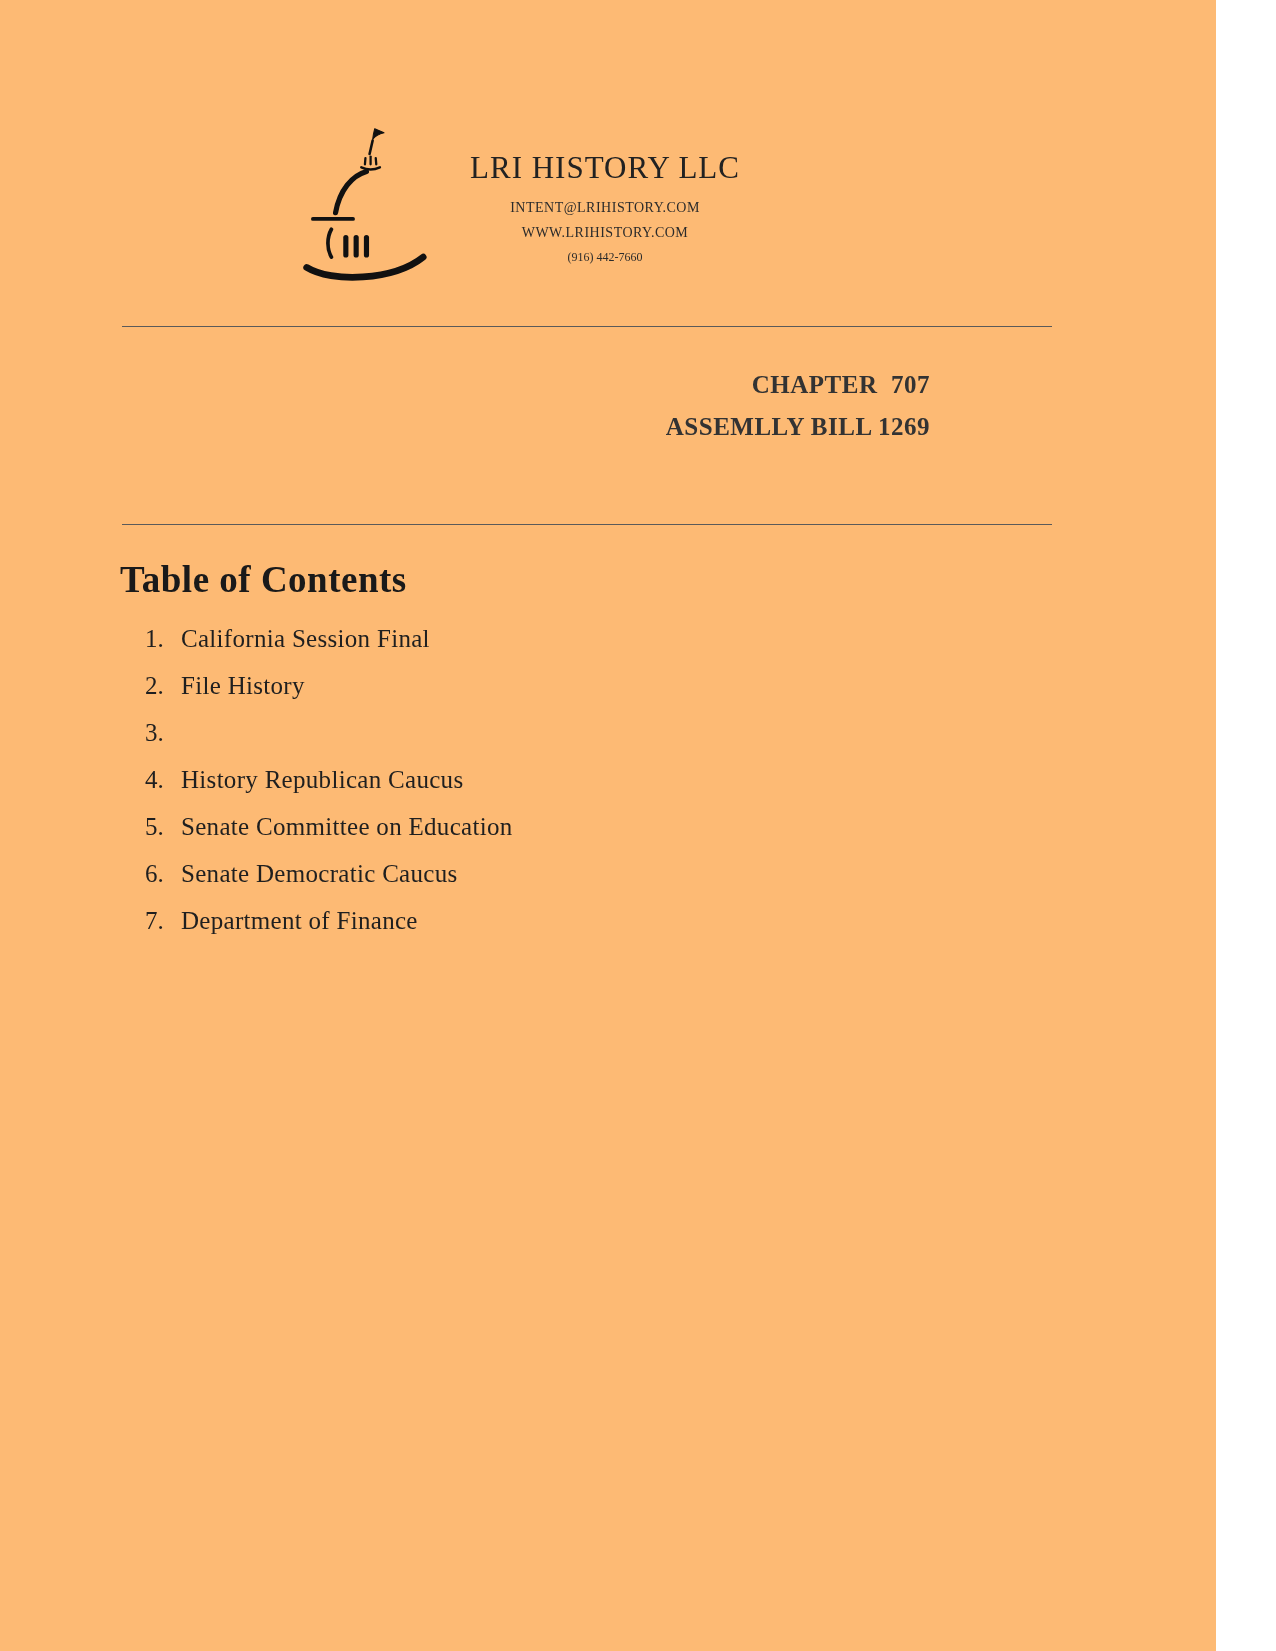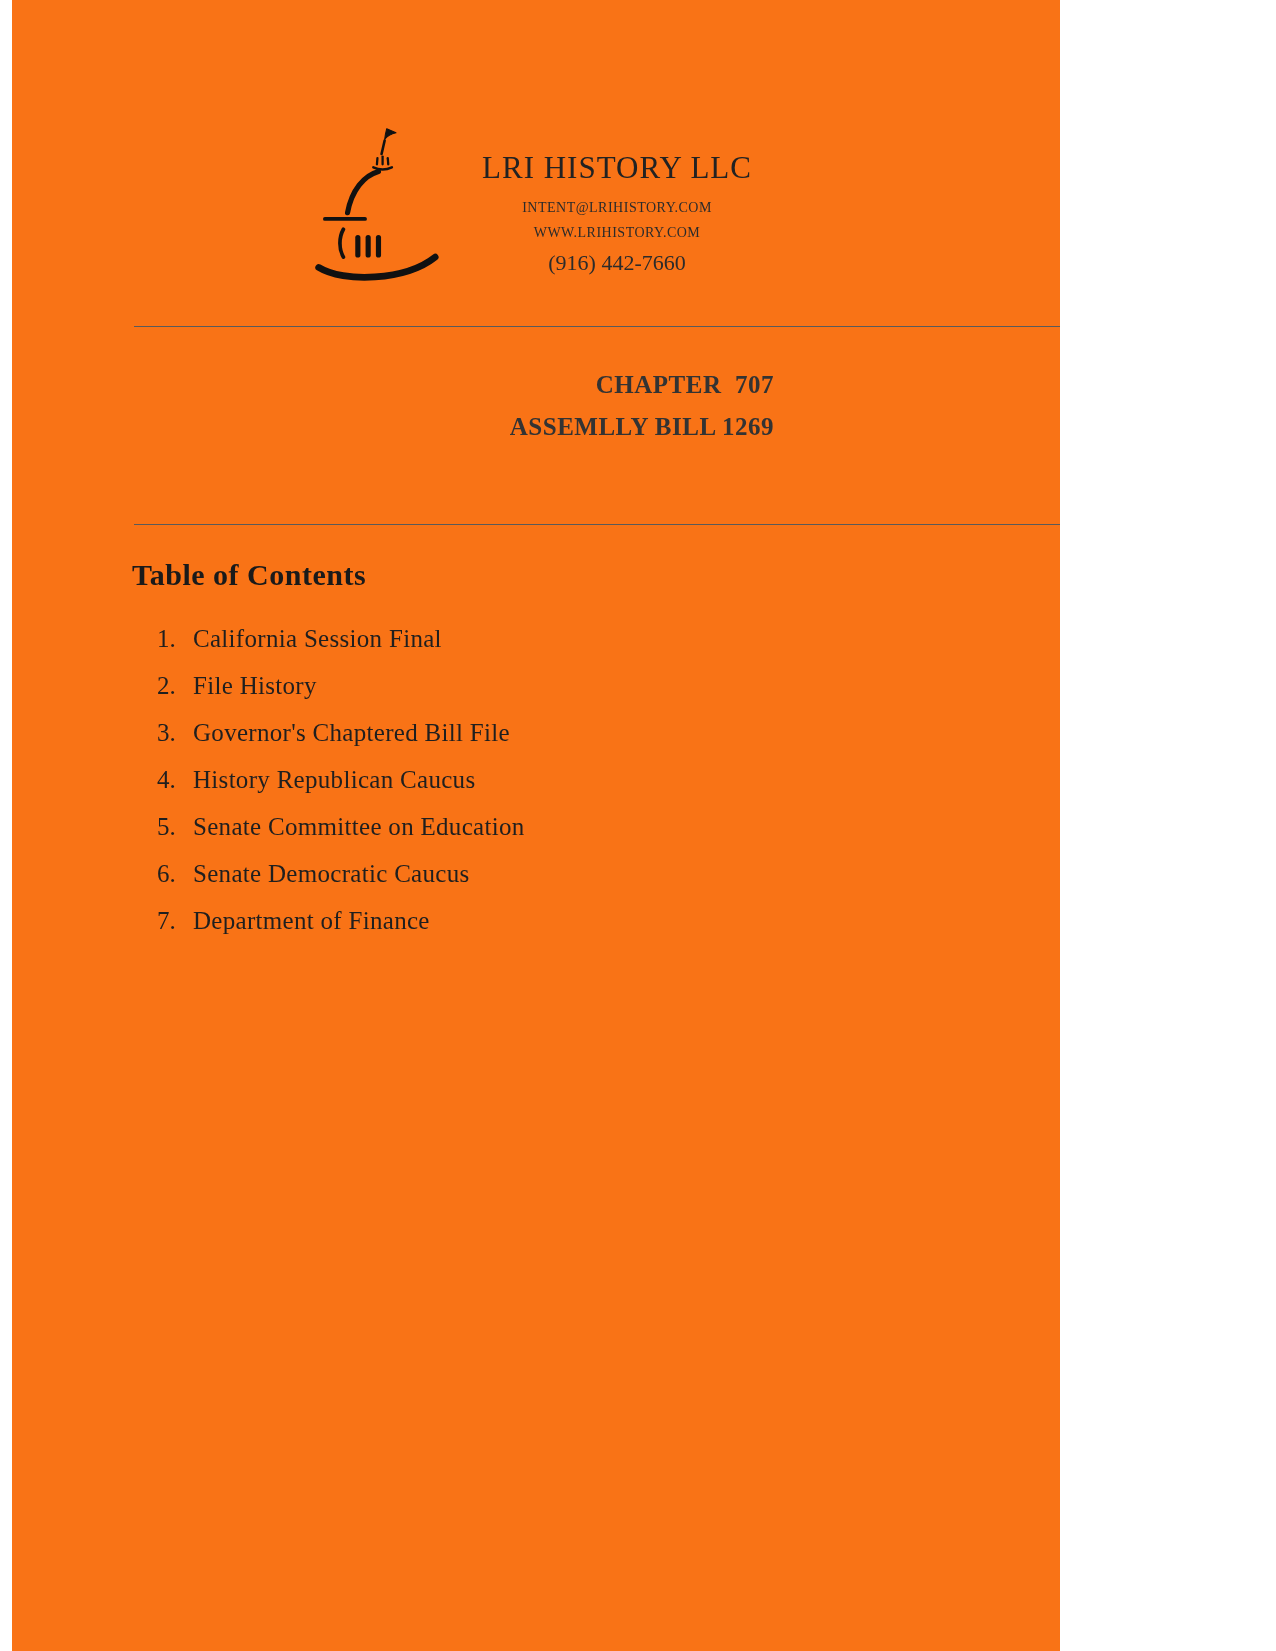--- a/index.html
+++ b/index.html
@@ -3,25 +3,24 @@
 <meta charset="utf-8">
 <style>
   * { margin: 0; padding: 0; box-sizing: border-box; }
   html, body { background: #ffffff; }
   body {
     font-family: "Liberation Serif", "DejaVu Serif", serif;
     color: #1f1f1f;
   }
   .page {
     position: relative;
-    width: 1048px;
+    width: 1216px;
     height: 1651px;
-    background: #f97316;
+    background: #fdba74;
     overflow: hidden;
-    margin-left: 12px;
   }
 
   
   .logo {
     position: absolute;
     left: 295px;
     top: 122px;
     width: 145px;
     height: 165px;
   }
@@ -40,21 +39,21 @@
     white-space: nowrap;
   }
   .contact-line {
     font-size: 14px;
     letter-spacing: 0.5px;
     color: #2b2b2b;
     margin-bottom: 9px;
     white-space: nowrap;
   }
   .contact-phone {
-    font-size: 22px;
+    font-size: 12px;
     color: #2b2b2b;
     white-space: nowrap;
   }
 
   
   .rule {
     position: absolute;
     left: 122px;
     width: 930px;
     border: none;
@@ -77,21 +76,21 @@
     letter-spacing: 0.5px;
     line-height: 42px;
     white-space: pre-wrap;
   }
 
   
   .toc-heading {
     position: absolute;
     left: 120px;
     top: 558px;
-    font-size: 30px;
+    font-size: 37px;
     font-weight: bold;
     color: #1a1a1a;
     letter-spacing: 0.5px;
     text-align: right;
   }
   .toc-list {
     position: absolute;
     left: 145px;
     top: 624px;
   }
@@ -164,21 +163,20 @@
     <div class="toc-row">
       <span class="toc-num">1.</span>
       <span class="toc-label">California Session Final</span>
     </div>
     <div class="toc-row">
       <span class="toc-num">2.</span>
       <span class="toc-label">File History</span>
     </div>
     <div class="toc-row">
       <span class="toc-num">3.</span>
-      <span class="toc-label">Governor's Chaptered Bill File</span>
     </div>
     <div class="toc-row">
       <span class="toc-num">4.</span>
       <span class="toc-label">History Republican Caucus</span>
     </div>
     <div class="toc-row">
       <span class="toc-num">5.</span>
       <span class="toc-label">Senate Committee on Education</span>
     </div>
     <div class="toc-row">

